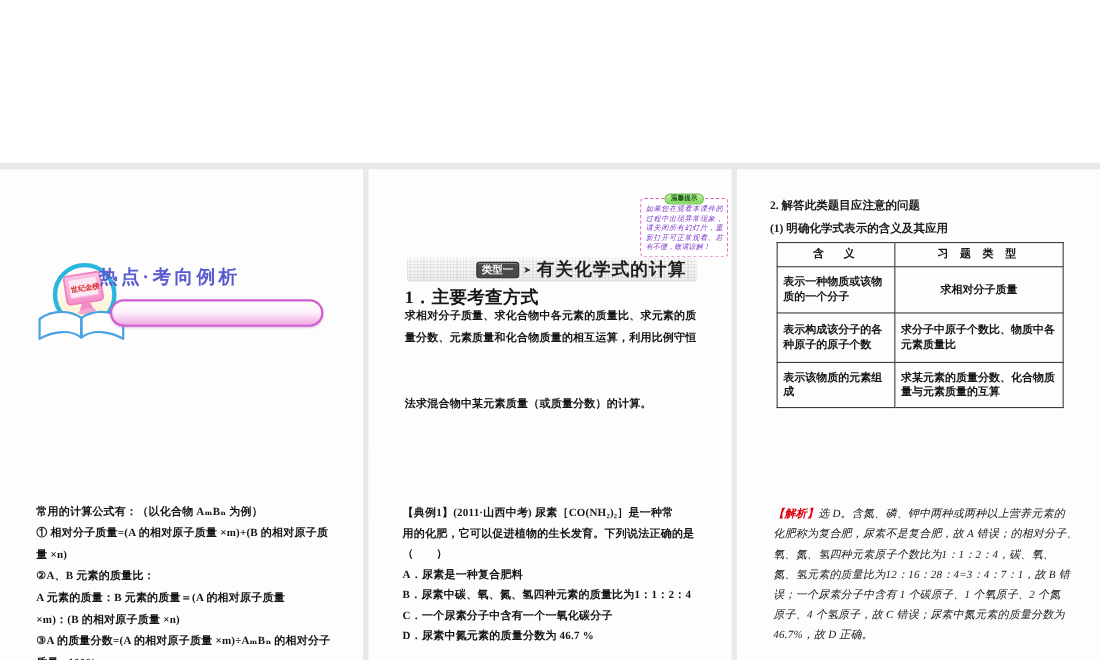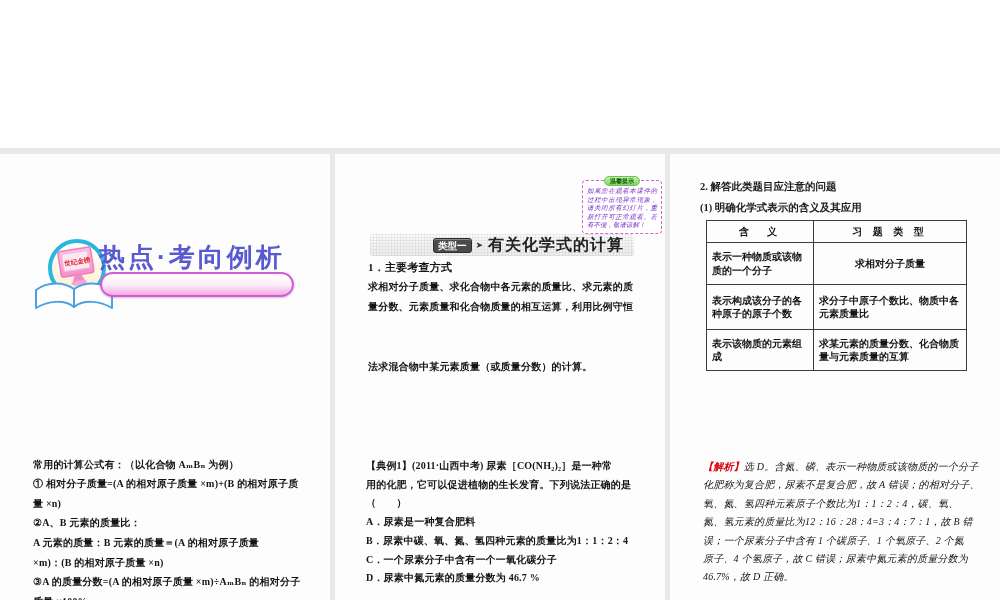--- a/index.html
+++ b/index.html
@@ -11,22 +11,22 @@
   .row1 { top:154px; height:315px; }
   .row2 { top:408px; height:192px; }
   .col1 { left:0; } .col2 { left:335px;padding-left:9px; } .col3 { left:670px; }
 
   .ln { position:absolute; left:33px; white-space:nowrap; font-size:10px;
         font-weight:600; letter-spacing:.2px; color:#151515; }
   .red { color:#dd0010; }
 
   
   .s1-icon { position:absolute; left:34px; top:84px; }
-  .s1-title { position:absolute; left:99px; top:86px; font-family:"Liberation Sans",sans-serif;
-              font-size:26px; font-weight:bold; color:#5a5ad0; letter-spacing:3px; white-space:nowrap; }
+  .s1-title { position:absolute; left:90px; top:86px; font-family:"Liberation Sans",sans-serif;
+              font-size:17px; font-weight:bold; color:#5a5ad0; letter-spacing:3px; white-space:nowrap; }
   .s1-bar { position:absolute; left:100px; top:118px; width:194px; height:25px; border-radius:13px;
             border:2px solid #cf5fd0;
             background:linear-gradient(180deg,#ffffff 0%,#fdeffa 50%,#f2aae3 100%);
             box-shadow:0 1px 2px rgba(170,60,160,.35); }
 
   
   .note { position:absolute; left:247px; top:26px; width:80px; background:#ffffff;
           border:1px dashed #e55fc0; border-radius:4px; padding:6px 4px 3px 4px; }
   .note-title { position:absolute; top:-5px; left:50%; transform:translateX(-50%);
                 background:linear-gradient(#c2f2a4,#7bd65c); border:1px solid #6cc24e; border-radius:5px;
@@ -38,21 +38,21 @@
               repeating-linear-gradient(90deg, rgba(160,160,160,.16) 0 1px, transparent 1px 3px),
               repeating-linear-gradient(0deg, rgba(160,160,160,.16) 0 1px, transparent 1px 3px),
               linear-gradient(#fbfbfb,#ececec);
             border-radius:3px; padding-left:63px; }
   .type-badge { background:#4a4a4a; color:#ffffff; font-family:"Liberation Sans",sans-serif;
                 font-size:9.5px; font-weight:bold; line-height:13px; padding:0 4px; border-radius:3px;
                 border:1px solid #2d2d2d; box-shadow:inset 0 1px 0 rgba(255,255,255,.35); white-space:nowrap; }
   .type-arrow { font-size:9px; color:#333; margin:0 5px 0 4px; }
   .type-title { font-family:"Liberation Sans",sans-serif; font-size:16px; font-weight:bold;
                 color:#222; letter-spacing:1px; white-space:nowrap; }
-  .s2-heading { position:absolute; left:33px; top:106px; font-size:11px; font-weight:bold; }
+  .s2-heading { position:absolute; left:33px; top:106px; font-size:16px; font-weight:bold; }
   .s2-l0 { top:126px; } .s2-l1 { top:146px; } .s2-l2 { top:166px;margin-top:40px; }
 
   
   .s3-h1 { position:absolute; left:30px; top:26px; font-size:10.5px; font-weight:bold; }
   .s3-h2 { position:absolute; left:30px; top:47px; font-size:10.5px; font-weight:bold; }
   table.meaning { position:absolute; left:36px; top:66px; width:260px; border-collapse:collapse;
                   table-layout:fixed; }
   table.meaning td, table.meaning th { border:1px solid #3c3c3c; font-size:10px; font-weight:600;
                   line-height:13.5px; padding:3px 5px; vertical-align:middle; color:#151515; }
   table.meaning th { text-align:center; letter-spacing:4px; height:22px; font-weight:bold; }
@@ -165,21 +165,21 @@
     <div class="ln s5-l1">用的化肥，它可以促进植物的生长发育。下列说法正确的是</div>
     <div class="ln s5-l2">（　　）</div>
     <div class="ln s5-l3">A．尿素是一种复合肥料</div>
     <div class="ln s5-l4">B．尿素中碳、氧、氮、氢四种元素的质量比为1：1：2：4</div>
     <div class="ln s5-l5">C．一个尿素分子中含有一个一氧化碳分子</div>
     <div class="ln s5-l6">D．尿素中氮元素的质量分数为 46.7 %</div>
   </div>
 
   <div class="panel row2 col3 s6">
     <div class="ln s6-l0">
-      <span class="red">【解析】</span><span>选 D。含氮、磷、表示一种物质或该物质的一个分子</span>
+      <span class="red">【解析】</span><span>选 D。含氮、磷、钾中两种或两种以上营养元素的</span>
     </div>
     <div class="ln s6-l1">化肥称为复合肥，尿素不是复合肥，故 A 错误；的相对分子、</div>
     <div class="ln s6-l2">氧、氮、氢四种元素原子个数比为1：1：2：4，碳、氧、</div>
     <div class="ln s6-l3">氮、氢元素的质量比为12：16：28：4=3：4：7：1，故 B 错</div>
     <div class="ln s6-l4">误；一个尿素分子中含有 1 个碳原子、1 个氧原子、2 个氮</div>
     <div class="ln s6-l5">原子、4 个氢原子，故 C 错误；尿素中氮元素的质量分数为</div>
     <div class="ln s6-l6">46.7%，故 D 正确。</div>
   </div>
 </div>
 

